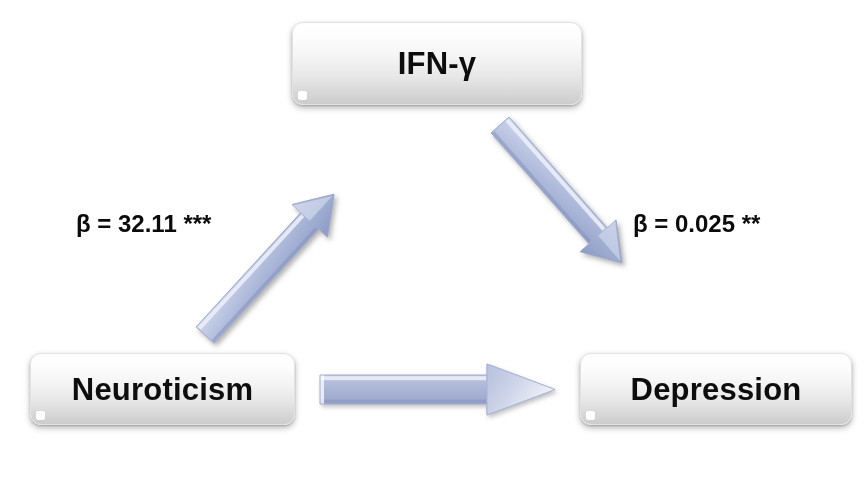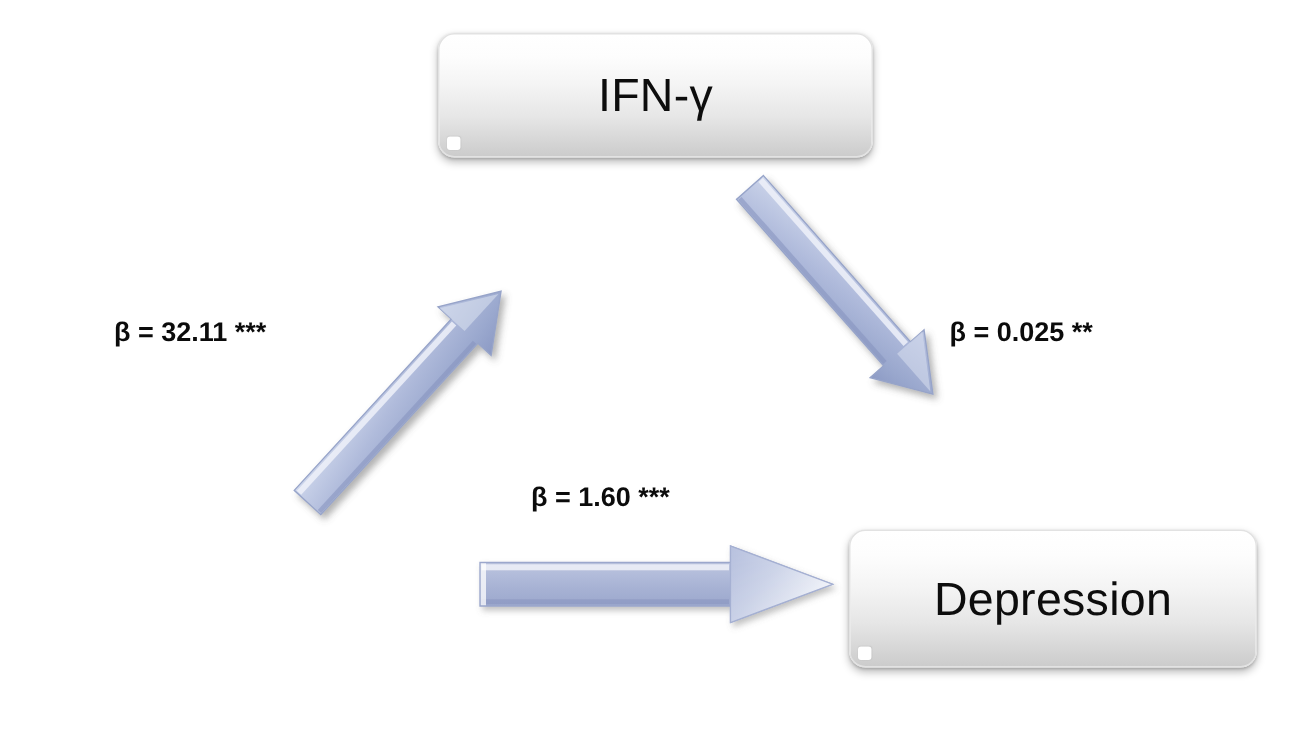--- a/index.html
+++ b/index.html
@@ -38,48 +38,48 @@
     box-shadow: 0 3px 6px rgba(0,0,0,0.28),
                 0 1px 2px rgba(0,0,0,0.18),
                 inset 0 1px 0 rgba(255,255,255,0.95);
     display: flex;
     align-items: center;
     justify-content: center;
   }
   .node-label {
     color: #0d0d0d;
     font-size: 31px;
-    font-weight: 400;
+    font-weight: 700;
     letter-spacing: 0.2px;
     line-height: 1;
     text-align: center;
     white-space: nowrap;
   }
   
   .node::after {
     content: "";
     position: absolute;
     left: 5px;
     bottom: 4px;
     width: 9px;
     height: 9px;
     border-radius: 2px;
     background: #ffffff;
     box-shadow: 0 0 1px rgba(0,0,0,0.10);
   }
 
   #node-ifng      { left: 292px; top: 22px;  width: 290px; height: 83px; }
   #node-neuro     { left: 30px;  top: 353px; width: 265px; height: 72px; }
-  #node-depress   { left: 566px; top: 353px; width: 272px; height: 92px; }
+  #node-depress   { left: 580px; top: 353px; width: 272px; height: 72px; }
 
   
   .edge-label {
     position: absolute;
     color: #0b0b0b;
-    font-size: 18px;
+    font-size: 24px;
     font-weight: 700;
     white-space: nowrap;
     line-height: 1;
   }
   #label-a   { left: 76px;  top: 212px; }
   #label-b   { left: 633px; top: 212px; }
   #label-c   { left: 354px; top: 322px; }
   #label-cp  { left: 341px; top: 423px; }
 
   
@@ -179,25 +179,27 @@
       <rect x="321" y="399.5" width="165" height="3.2" fill="#8592bd" opacity="0.5"></rect>
 
       <rect x="320.5" y="375.5" width="3.5" height="28" fill="#ffffff" opacity="0.75"></rect>
     </g>
   </svg>
 
   <div class="node" id="node-ifng">
     <span class="node-label">IFN-γ</span>
   </div>
 
+  <div class="node" id="node-neuro">
+    <span class="node-label">Neuroticism</span>
+  </div>
 
   <div class="node" id="node-depress">
     <span class="node-label">Depression</span>
   </div>
 
   <div class="edge-label" id="label-a">β = 32.11 ***</div>
 
   <div class="edge-label" id="label-b">β = 0.025 **</div>
 
-  <div class="edge-label" id="label-c">β = 1.60 ***</div>
 
 
 </div>
 
 </body></html>

